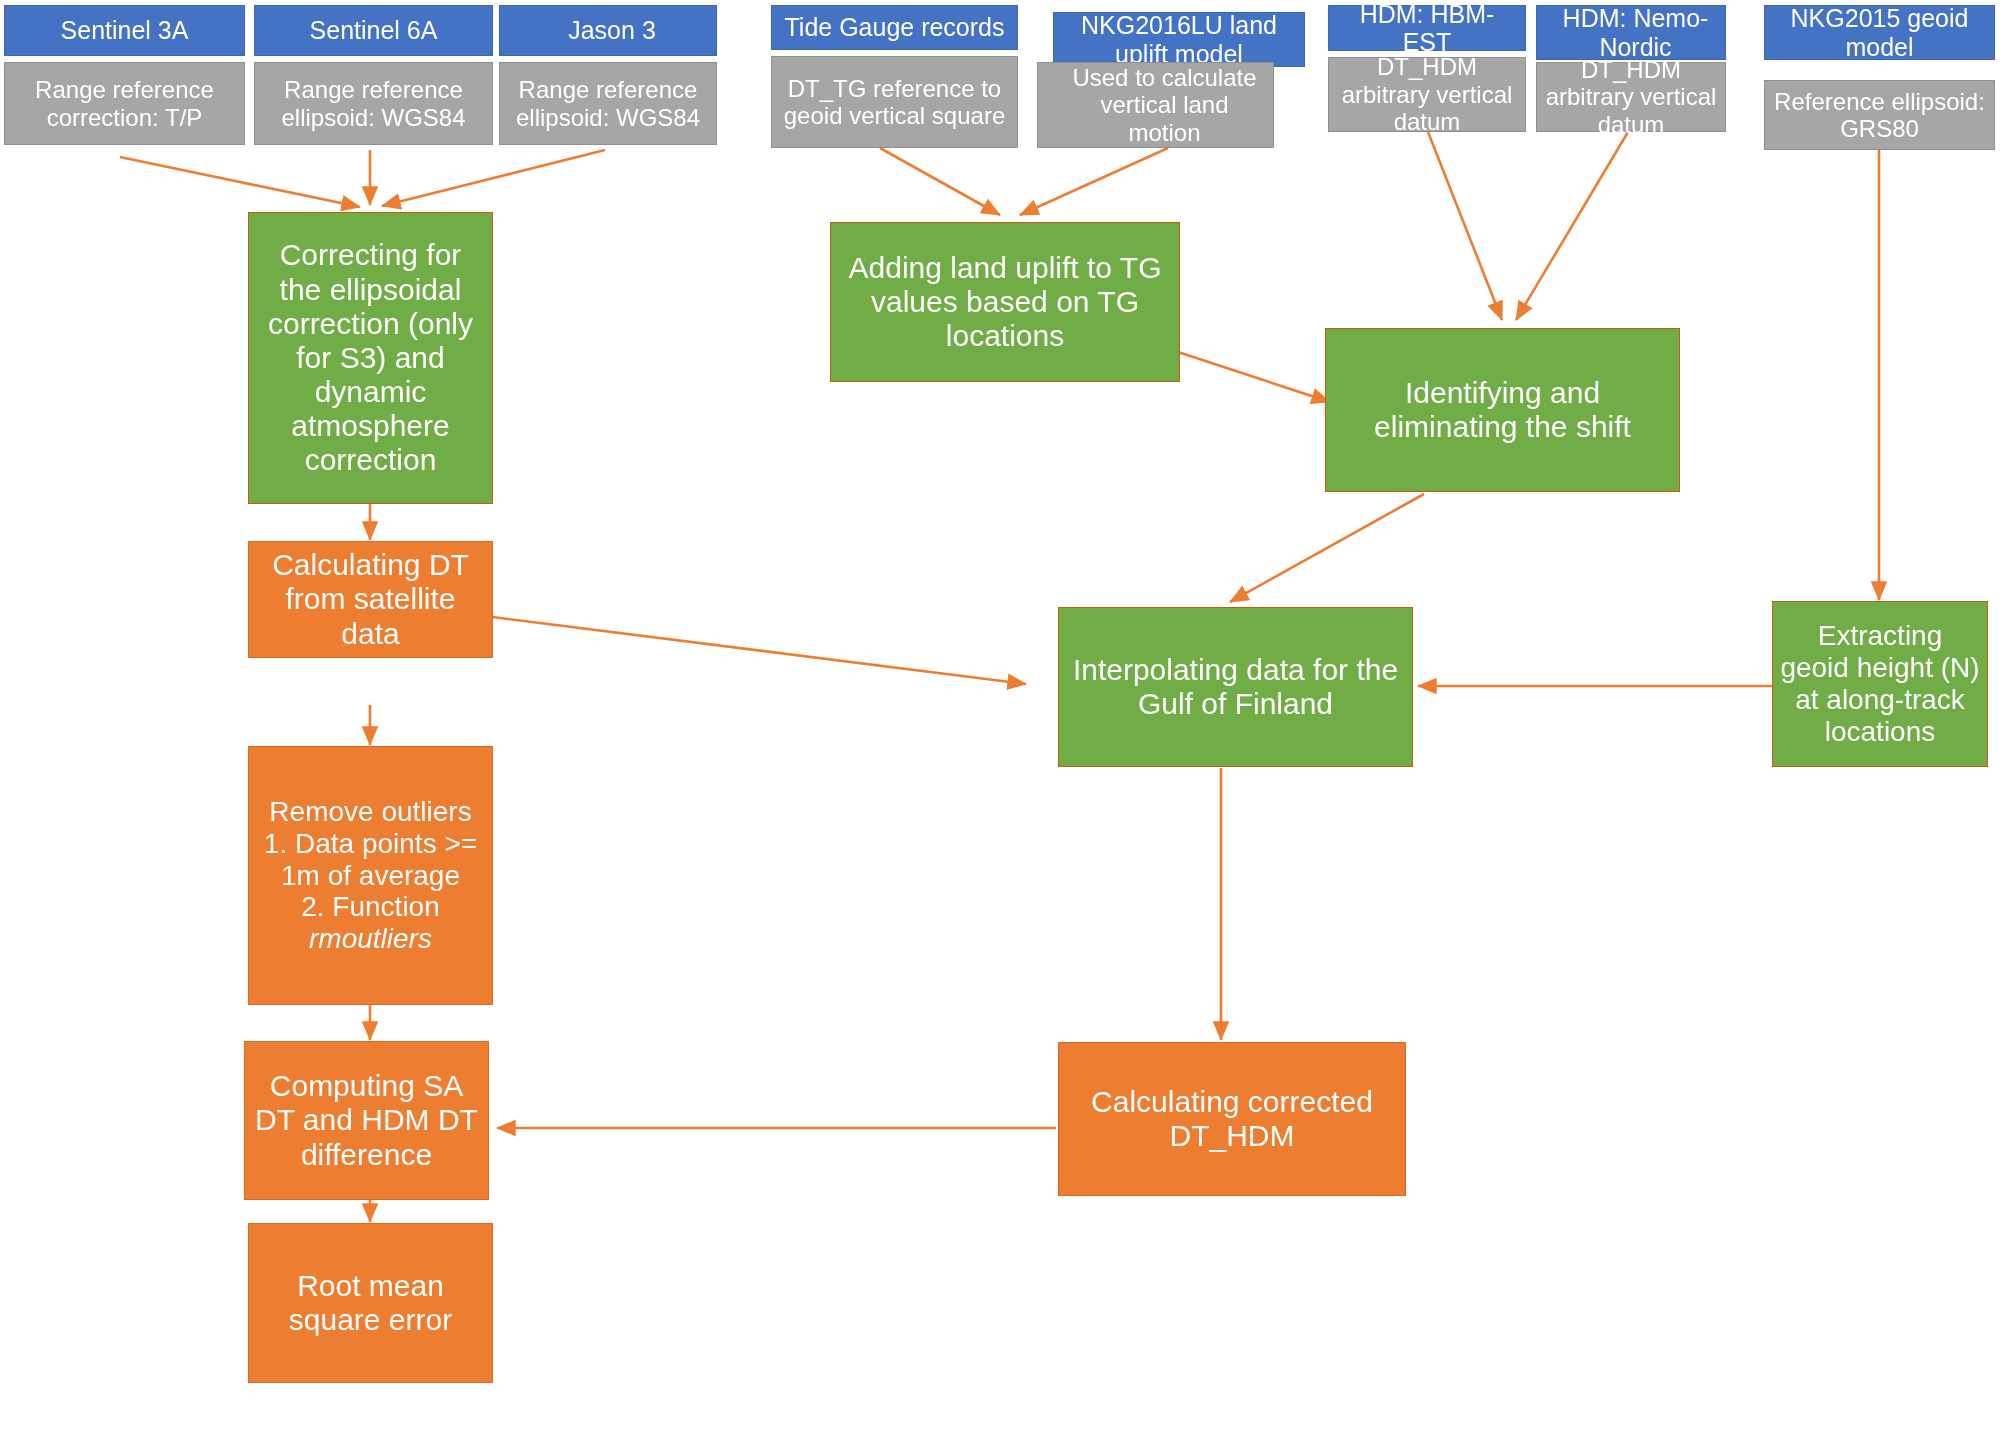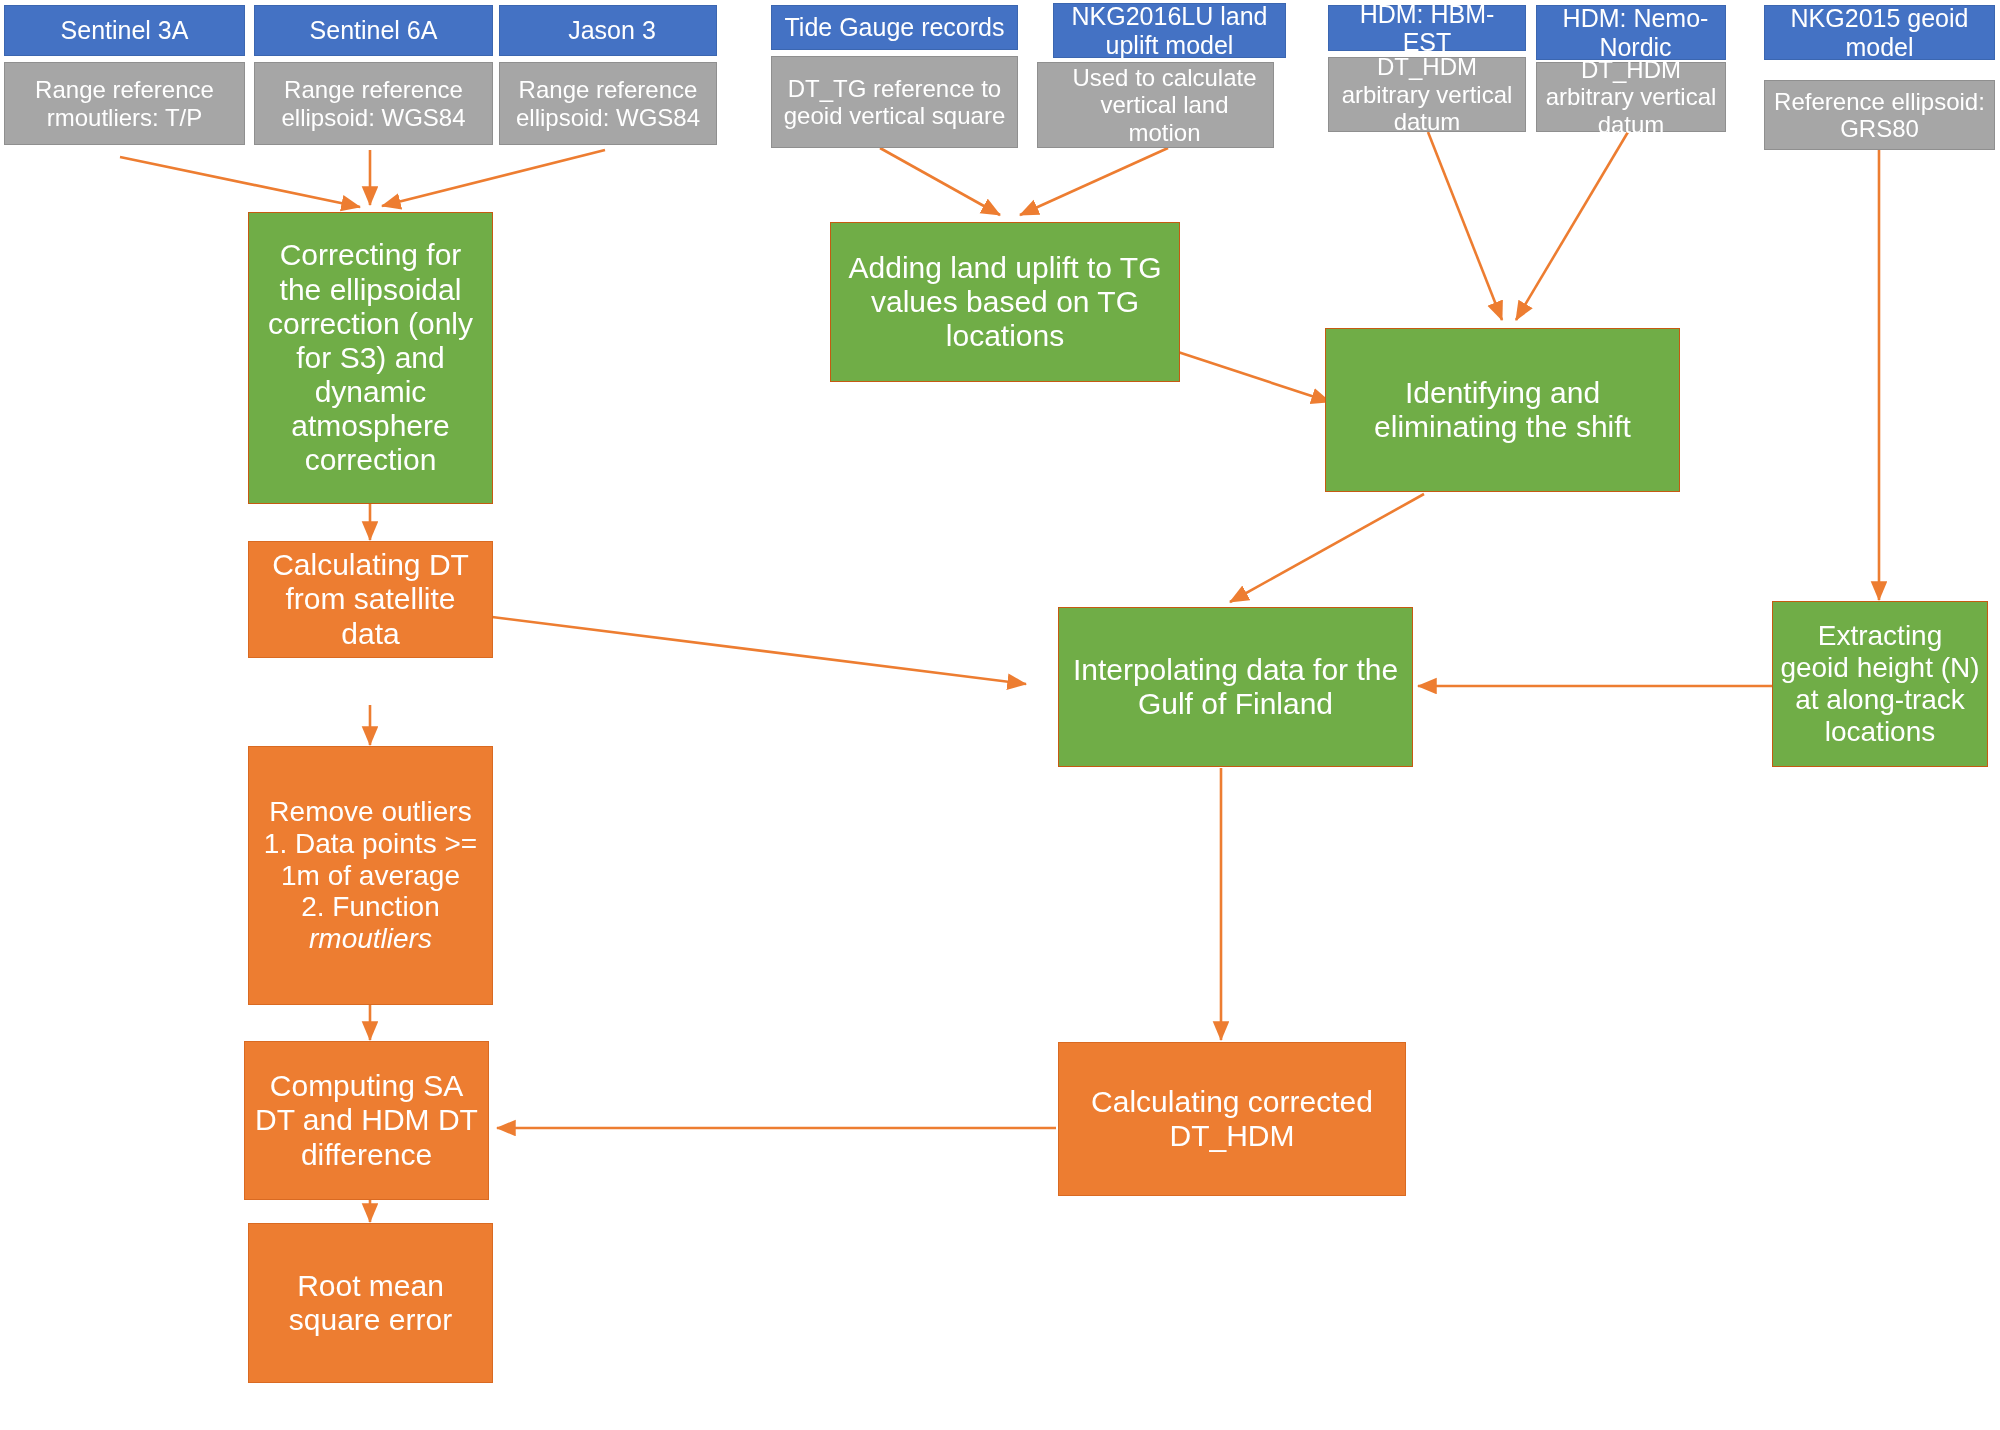--- a/index.html
+++ b/index.html
@@ -104,32 +104,32 @@
 
       <path d="M 1803 686 L 1418 686"></path>
 
       <path d="M 1221 768 L 1221 1040"></path>
 
       <path d="M 1056 1128 L 497 1128"></path>
     </g>
   </svg>
 
   <div class="node node-blue" style="left:4px; top:5px; width:241px; height:51px;">Sentinel 3A</div>
-  <div class="node node-gray" style="left:4px; top:62px; width:241px; height:83px;">Range reference rmoutliers: T/P</div>
+  <div class="node node-gray" style="left:4px; top:62px; width:241px; height:83px;">Range reference correction: T/P</div>
 
   <div class="node node-blue" style="left:254px; top:5px; width:239px; height:51px;">Sentinel 6A</div>
   <div class="node node-gray" style="left:254px; top:62px; width:239px; height:83px;">Range reference ellipsoid: WGS84</div>
 
   <div class="node node-blue" style="left:499px; top:5px; width:218px; height:51px;padding-left:15px;">Jason 3</div>
   <div class="node node-gray" style="left:499px; top:62px; width:218px; height:83px;">Range reference ellipsoid: WGS84</div>
 
   <div class="node node-blue" style="left:771px; top:5px; width:247px; height:45px;">Tide Gauge records</div>
   <div class="node node-gray" style="left:771px; top:56px; width:247px; height:92px;">DT_TG reference to geoid vertical square</div>
 
-  <div class="node node-blue" style="left:1053px; top:3px; width:233px; height:55px;text-align:center;">NKG2016LU land uplift model</div>
+  <div class="node node-blue" style="left:1053px; top:12px; width:252px; height:55px;text-align:center;">NKG2016LU land uplift model</div>
   <div class="node node-gray" style="left:1037px; top:62px; width:237px; height:86px;padding-left:25px;">Used to calculate vertical land motion</div>
 
   <div class="node node-blue" style="left:1328px; top:5px; width:198px; height:46px;">HDM: HBM-EST</div>
   <div class="node node-gray" style="left:1328px; top:57px; width:198px; height:75px;">DT_HDM arbitrary vertical datum</div>
 
   <div class="node node-blue" style="left:1536px; top:5px; width:190px; height:55px;padding-left:16px;">HDM: Nemo-Nordic</div>
   <div class="node node-gray" style="left:1536px; top:62px; width:190px; height:70px;">DT_HDM arbitrary vertical datum</div>
 
   <div class="node node-blue" style="left:1764px; top:5px; width:231px; height:55px;">NKG2015 geoid model</div>
   <div class="node node-gray" style="left:1764px; top:80px; width:231px; height:70px;">Reference ellipsoid: GRS80</div>

